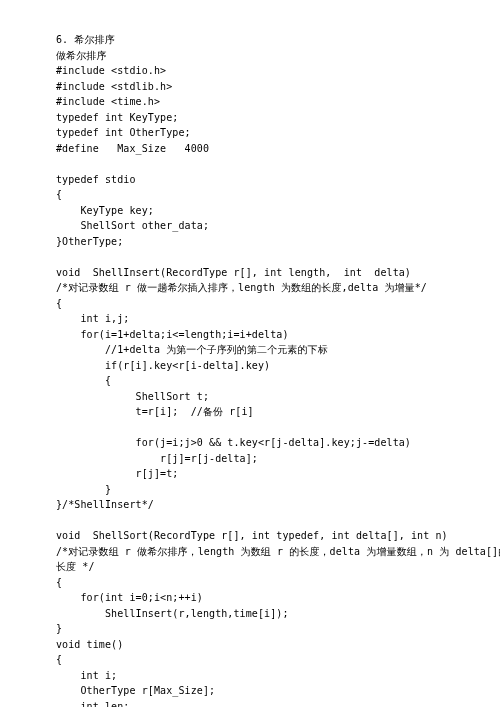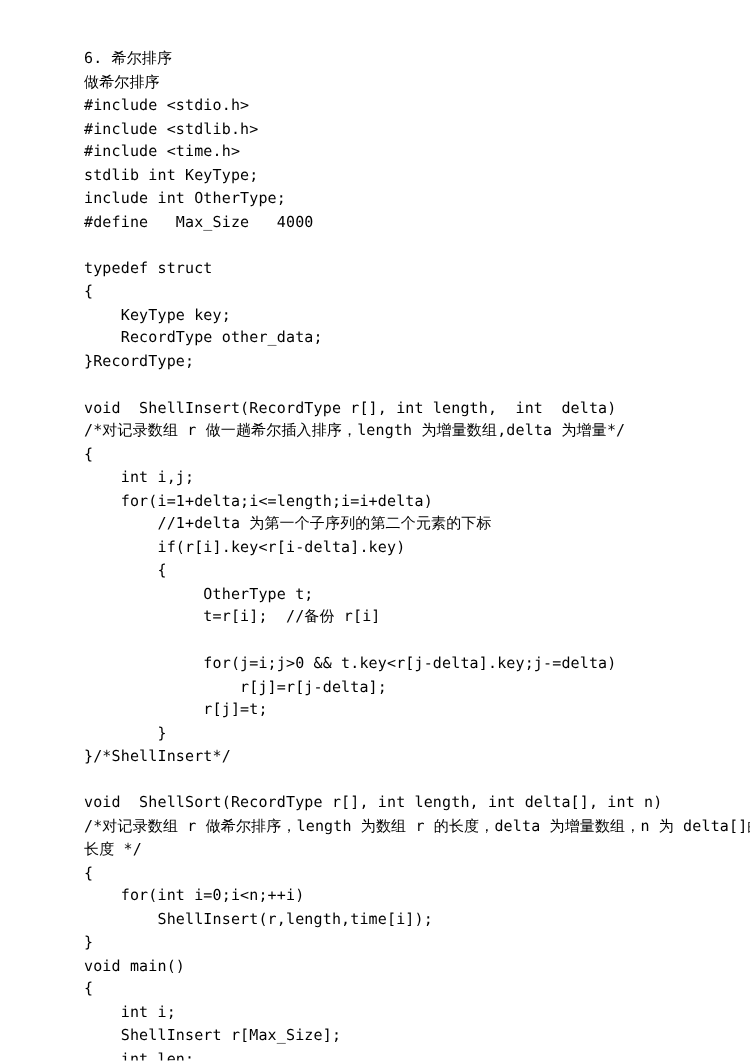--- a/index.html
+++ b/index.html
@@ -21,51 +21,51 @@
   }
 </style>
 </head>
 <body>
 
 <div class="page"><span>6. 希尔排序</span>
 <span>做希尔排序</span>
 <span>#include &lt;stdio.h&gt;</span>
 <span>#include &lt;stdlib.h&gt;</span>
 <span>#include &lt;time.h&gt;</span>
-<span>stdlib int KeyType;</span>
-<span>include int OtherType;</span>
+<span>typedef int KeyType;</span>
+<span>typedef int OtherType;</span>
 <span>#define   Max_Size   4000</span>
 <span></span>
-<span>typedef struct</span>
+<span>typedef stdio</span>
 <span>{</span>
 <span>    KeyType key;</span>
-<span>    RecordType other_data;</span>
-<span>}RecordType;</span>
+<span>    ShellSort other_data;</span>
+<span>}OtherType;</span>
 <span></span>
 <span>void  ShellInsert(RecordType r[], int length,  int  delta)</span>
-<span>/*对记录数组 r 做一趟希尔插入排序，length 为增量数组,delta 为增量*/</span>
+<span>/*对记录数组 r 做一趟希尔插入排序，length 为数组的长度,delta 为增量*/</span>
 <span>{</span>
 <span>    int i,j;</span>
 <span>    for(i=1+delta;i&lt;=length;i=i+delta)</span>
 <span>        //1+delta 为第一个子序列的第二个元素的下标</span>
 <span>        if(r[i].key&lt;r[i-delta].key)</span>
 <span>        {</span>
-<span>             OtherType t;</span>
+<span>             ShellSort t;</span>
 <span>             t=r[i];  //备份 r[i]</span>
 <span></span>
 <span>             for(j=i;j&gt;0 &amp;&amp; t.key&lt;r[j-delta].key;j-=delta)</span>
 <span>                 r[j]=r[j-delta];</span>
 <span>             r[j]=t;</span>
 <span>        }</span>
 <span>}/*ShellInsert*/</span>
 <span></span>
-<span>void  ShellSort(RecordType r[], int length, int delta[], int n)</span>
+<span>void  ShellSort(RecordType r[], int typedef, int delta[], int n)</span>
 <span>/*对记录数组 r 做希尔排序，length 为数组 r 的长度，delta 为增量数组，n 为 delta[]的</span>
 <span>长度 */</span>
 <span>{</span>
 <span>    for(int i=0;i&lt;n;++i)</span>
 <span>        ShellInsert(r,length,time[i]);</span>
 <span>}</span>
-<span>void main()</span>
+<span>void time()</span>
 <span>{</span>
 <span>    int i;</span>
-<span>    ShellInsert r[Max_Size];</span>
+<span>    OtherType r[Max_Size];</span>
 <span>    int len;</span></div>
 
 </body></html>

